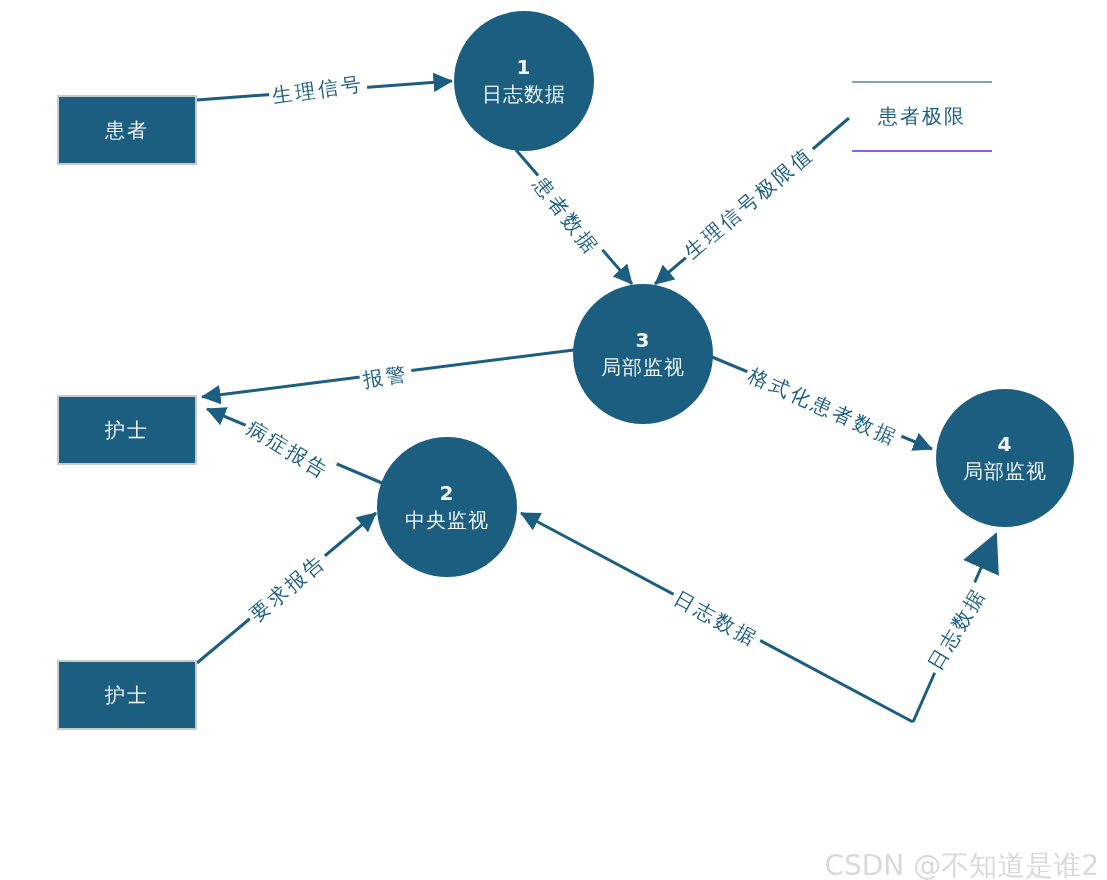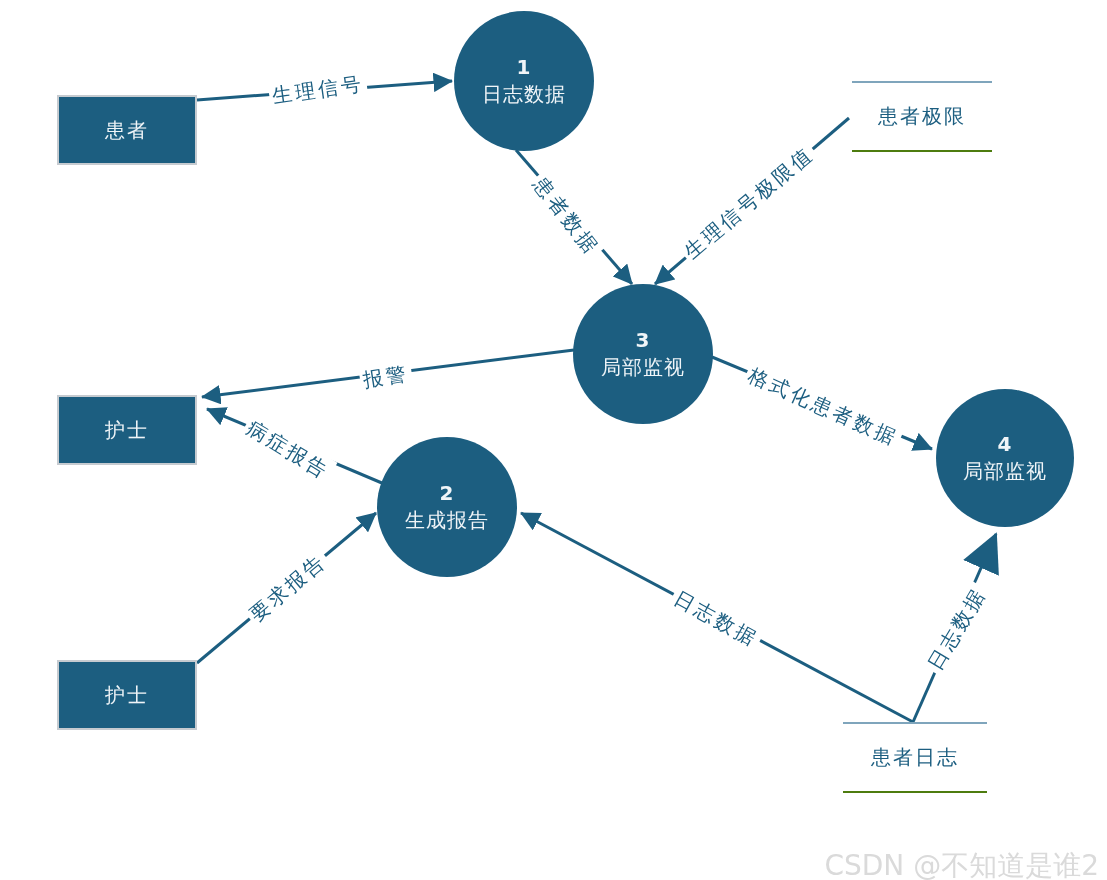--- a/index.html
+++ b/index.html
@@ -53,21 +53,21 @@
     line-height: 1.35;
     letter-spacing: 1px;
     text-align: center;
   }
   .process .p-num { font-weight: 600; }
   
   .store {
     position: absolute;
     height: 71px;
     border-top: 2px solid #7FA5BC;
-    border-bottom: 2px solid #4d7c0f;
+    border-bottom: 2px solid #8b5cf6;
     box-sizing: border-box;
     display: flex;
     align-items: center;
     justify-content: center;
     color: #1C5E80;
     font-size: 20px;
     letter-spacing: 2px;
   }
   
   .flow-label {
@@ -127,35 +127,32 @@
     <span class="p-name">日志数据</span>
   </div>
 
   <div class="process" style="left:573px; top:284px;">
     <span class="p-num">3</span>
     <span class="p-name">局部监视</span>
   </div>
 
   <div class="process" style="left:377px; top:437px;">
     <span class="p-num">2</span>
-    <span class="p-name">生成报告</span>
+    <span class="p-name">中央监视</span>
   </div>
 
   <div class="process" style="left:936px; top:389px; width:138px; height:138px;">
     <span class="p-num">4</span>
     <span class="p-name">局部监视</span>
   </div>
 
   <div class="store" style="left:852px; top:81px; width:140px;">
     <span>患者极限</span>
   </div>
 
-  <div class="store" style="left:843px; top:722px; width:144px;">
-    <span>患者日志</span>
-  </div>
 
   <div class="flow-label" style="left:318px; top:90px; transform:translate(-50%,-50%) rotate(-8deg);">生理信号</div>
 
   <div class="flow-label" style="left:566px; top:216px; transform:translate(-50%,-50%) rotate(52deg);">患者数据</div>
 
   <div class="flow-label" style="left:749px; top:203px; transform:translate(-50%,-50%) rotate(-40deg);">生理信号极限值</div>
 
   <div class="flow-label" style="left:386px; top:377px; transform:translate(-50%,-50%) rotate(-9deg);">报警</div>
 
   <div class="flow-label" style="left:823px; top:407px; transform:translate(-50%,-50%) rotate(24deg);">格式化患者数据</div>

